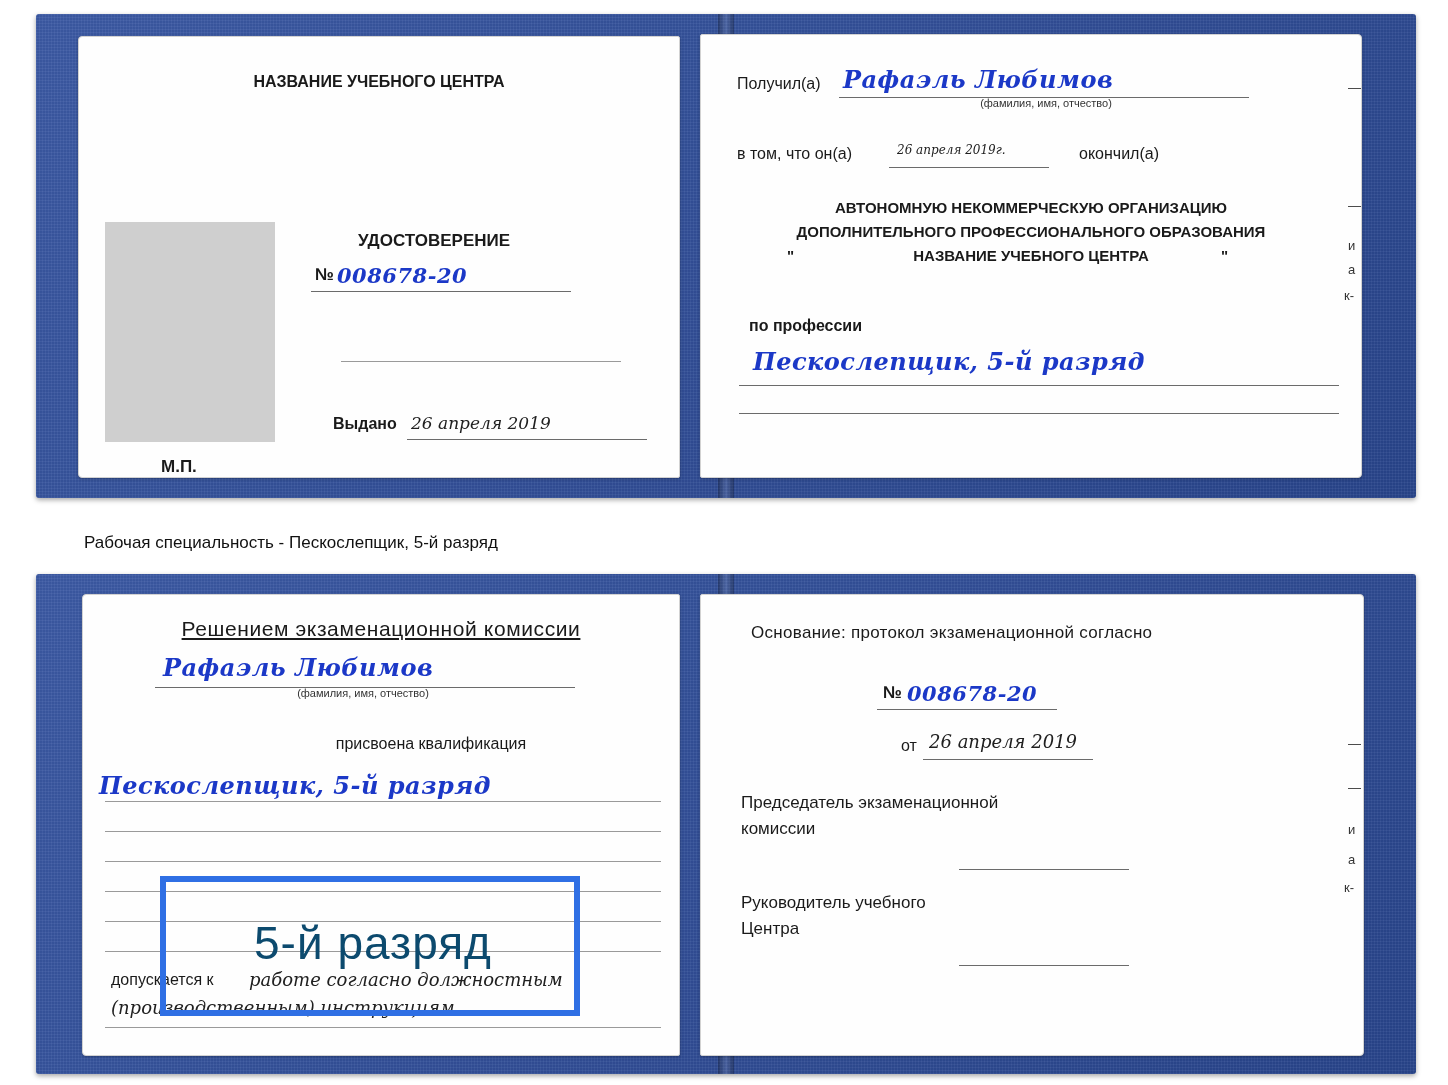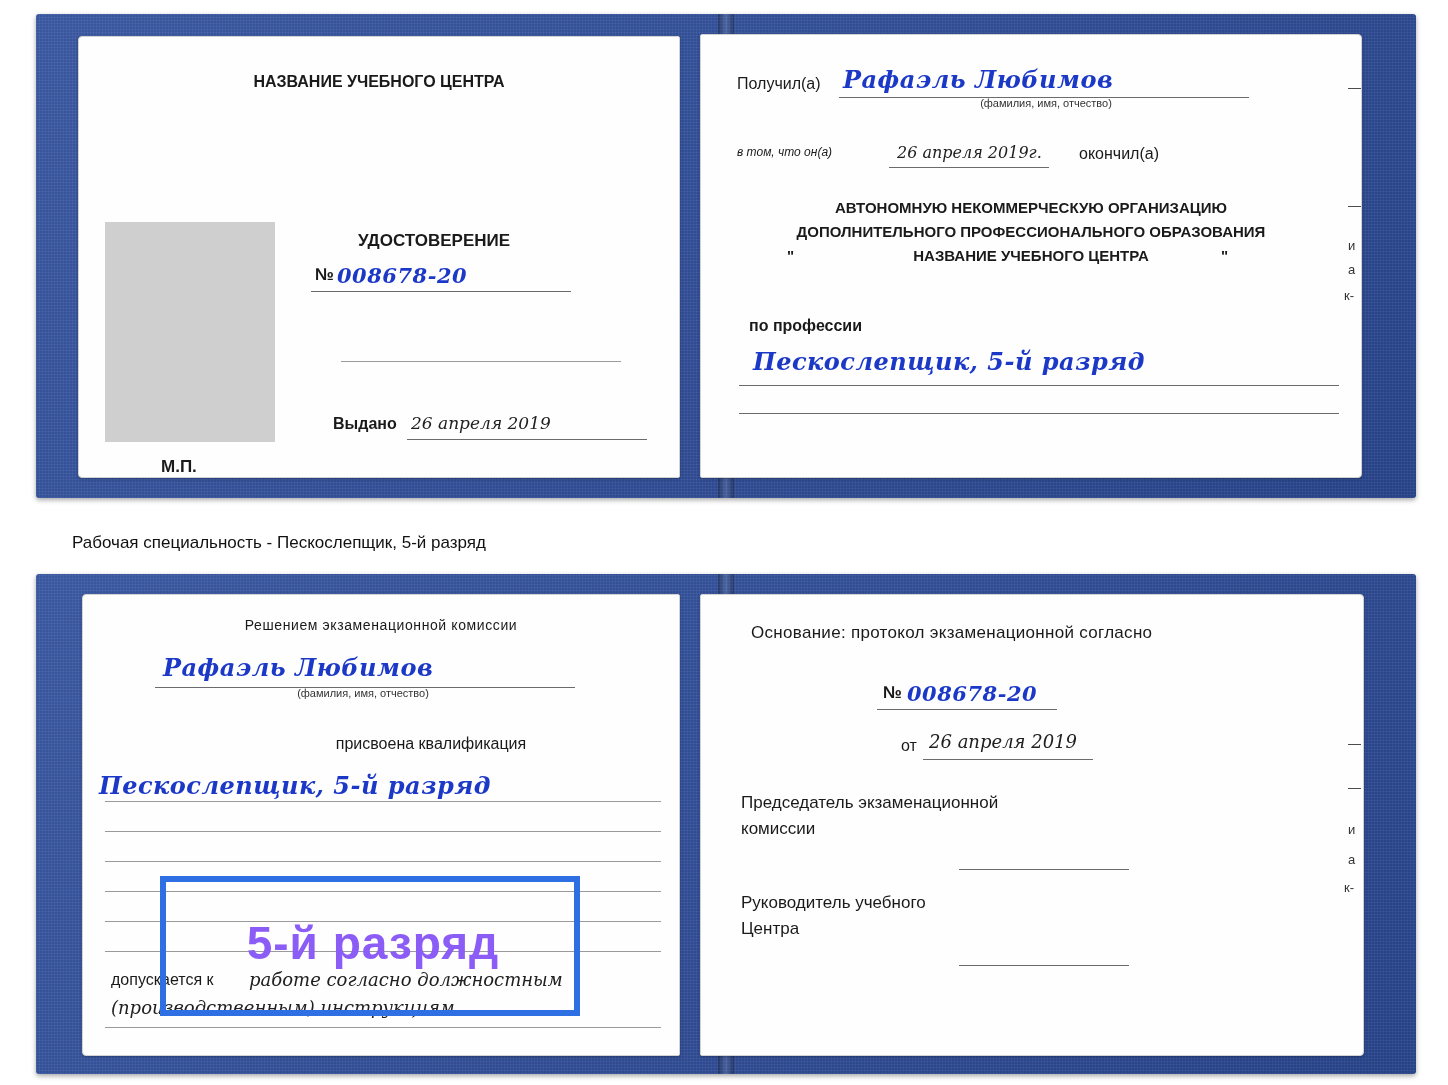--- a/index.html
+++ b/index.html
@@ -94,22 +94,22 @@
 
   .highlight-box {
     position: absolute;
     border: 6px solid #2f6fe4;
     background: transparent;
     box-sizing: border-box;
   }
   .highlight-text {
     position: absolute;
     font-size: 46px;
-    font-weight: bold;
-    color: #8b5cf6;
+    font-weight: normal;
+    color: #0c4a6e;
     letter-spacing: 1px;
   }
 
   
   .frag {
     position: absolute;
     font-size: 13px;
     color: #333;
   }
 </style>
@@ -139,22 +139,22 @@
 
   <div class="t bold" style="left:82px; top:420px; font-size:17px;">М.П.</div>
 </div>
 
 <div class="page right" style="left:700px; top:34px; width:660px; height:442px;">
   <div class="t" style="left:36px; top:40px; font-size:16px;">Получил(а)</div>
   <div class="t hand" style="left:142px; top:30px; font-size:24px;">Рафаэль Любимов</div>
   <div class="line" style="left:138px; top:62px; width:410px;"></div>
   <div class="t small ctr" style="left:180px; top:62px; width:330px;">(фамилия, имя, отчество)</div>
 
-  <div class="t" style="left:36px; top:110px; font-size:12px;font-style:italic;">в том, что он(а)</div>
-  <div class="t handblack" style="left:196px; top:108px; font-size:16px;">26 апреля 2019г.</div>
+  <div class="t" style="left:36px; top:110px; font-size:16px;">в том, что он(а)</div>
+  <div class="t handblack" style="left:196px; top:108px; font-size:12px;">26 апреля 2019г.</div>
   <div class="line" style="left:188px; top:132px; width:160px;"></div>
   <div class="t" style="left:378px; top:110px; font-size:16px;text-align:right;">окончил(а)</div>
 
   <div class="t bold ctr" style="left:30px; top:164px; width:600px; font-size:15px;">АВТОНОМНУЮ НЕКОММЕРЧЕСКУЮ ОРГАНИЗАЦИЮ</div>
   <div class="t bold ctr" style="left:20px; top:188px; width:620px; font-size:15px;">ДОПОЛНИТЕЛЬНОГО ПРОФЕССИОНАЛЬНОГО ОБРАЗОВАНИЯ</div>
   <div class="t bold" style="left:86px; top:212px; font-size:15px;">"</div>
   <div class="t bold ctr" style="left:40px; top:212px; width:580px; font-size:15px;">НАЗВАНИЕ УЧЕБНОГО ЦЕНТРА</div>
   <div class="t bold" style="left:520px; top:212px; font-size:15px;">"</div>
 
   <div class="t" style="left:48px; top:282px; font-size:16px;font-weight:bold;">по профессии</div>
@@ -162,28 +162,28 @@
   <div class="line" style="left:38px; top:350px; width:600px;"></div>
   <div class="line" style="left:38px; top:378px; width:600px;"></div>
 </div>
 
 <div class="frag" style="left:1348px; top:80px;">—</div>
 <div class="frag" style="left:1348px; top:198px;">—</div>
 <div class="frag" style="left:1348px; top:238px;">и</div>
 <div class="frag" style="left:1348px; top:262px;">а</div>
 <div class="frag" style="left:1344px; top:288px;">к-</div>
 
-<div class="caption" style="left:72px; top:533px;text-align:center;">Рабочая специальность - Пескослепщик, 5-й разряд</div>
+<div class="caption" style="left:84px; top:533px;text-align:center;">Рабочая специальность - Пескослепщик, 5-й разряд</div>
 
 <div class="cert" style="left:36px; top:574px; width:1380px; height:500px;">
   <div class="spine" style="left:682px;"></div>
 </div>
 
 <div class="page left" style="left:82px; top:594px; width:596px; height:460px;">
-  <div class="t ctr" style="left:0; top:22px; width:596px; font-size:14px; letter-spacing:0.6px;">Решением экзаменационной комиссии</div>
+  <div class="t ctr" style="left:0; top:22px; width:596px; font-size:21px; letter-spacing:0.6px;text-decoration:underline;">Решением экзаменационной комиссии</div>
 
   <div class="t hand" style="left:80px; top:58px; font-size:24px;">Рафаэль Любимов</div>
   <div class="line" style="left:72px; top:92px; width:420px;"></div>
   <div class="t small ctr" style="left:110px; top:92px; width:340px;">(фамилия, имя, отчество)</div>
 
   <div class="t ctr" style="left:0; top:140px; width:696px; font-size:16px;">присвоена квалификация</div>
 
   <div class="t hand" style="left:16px; top:176px; font-size:24px;">Пескослепщик, 5-й разряд</div>
 
   <div class="line thin" style="left:22px; top:206px; width:556px;"></div>

